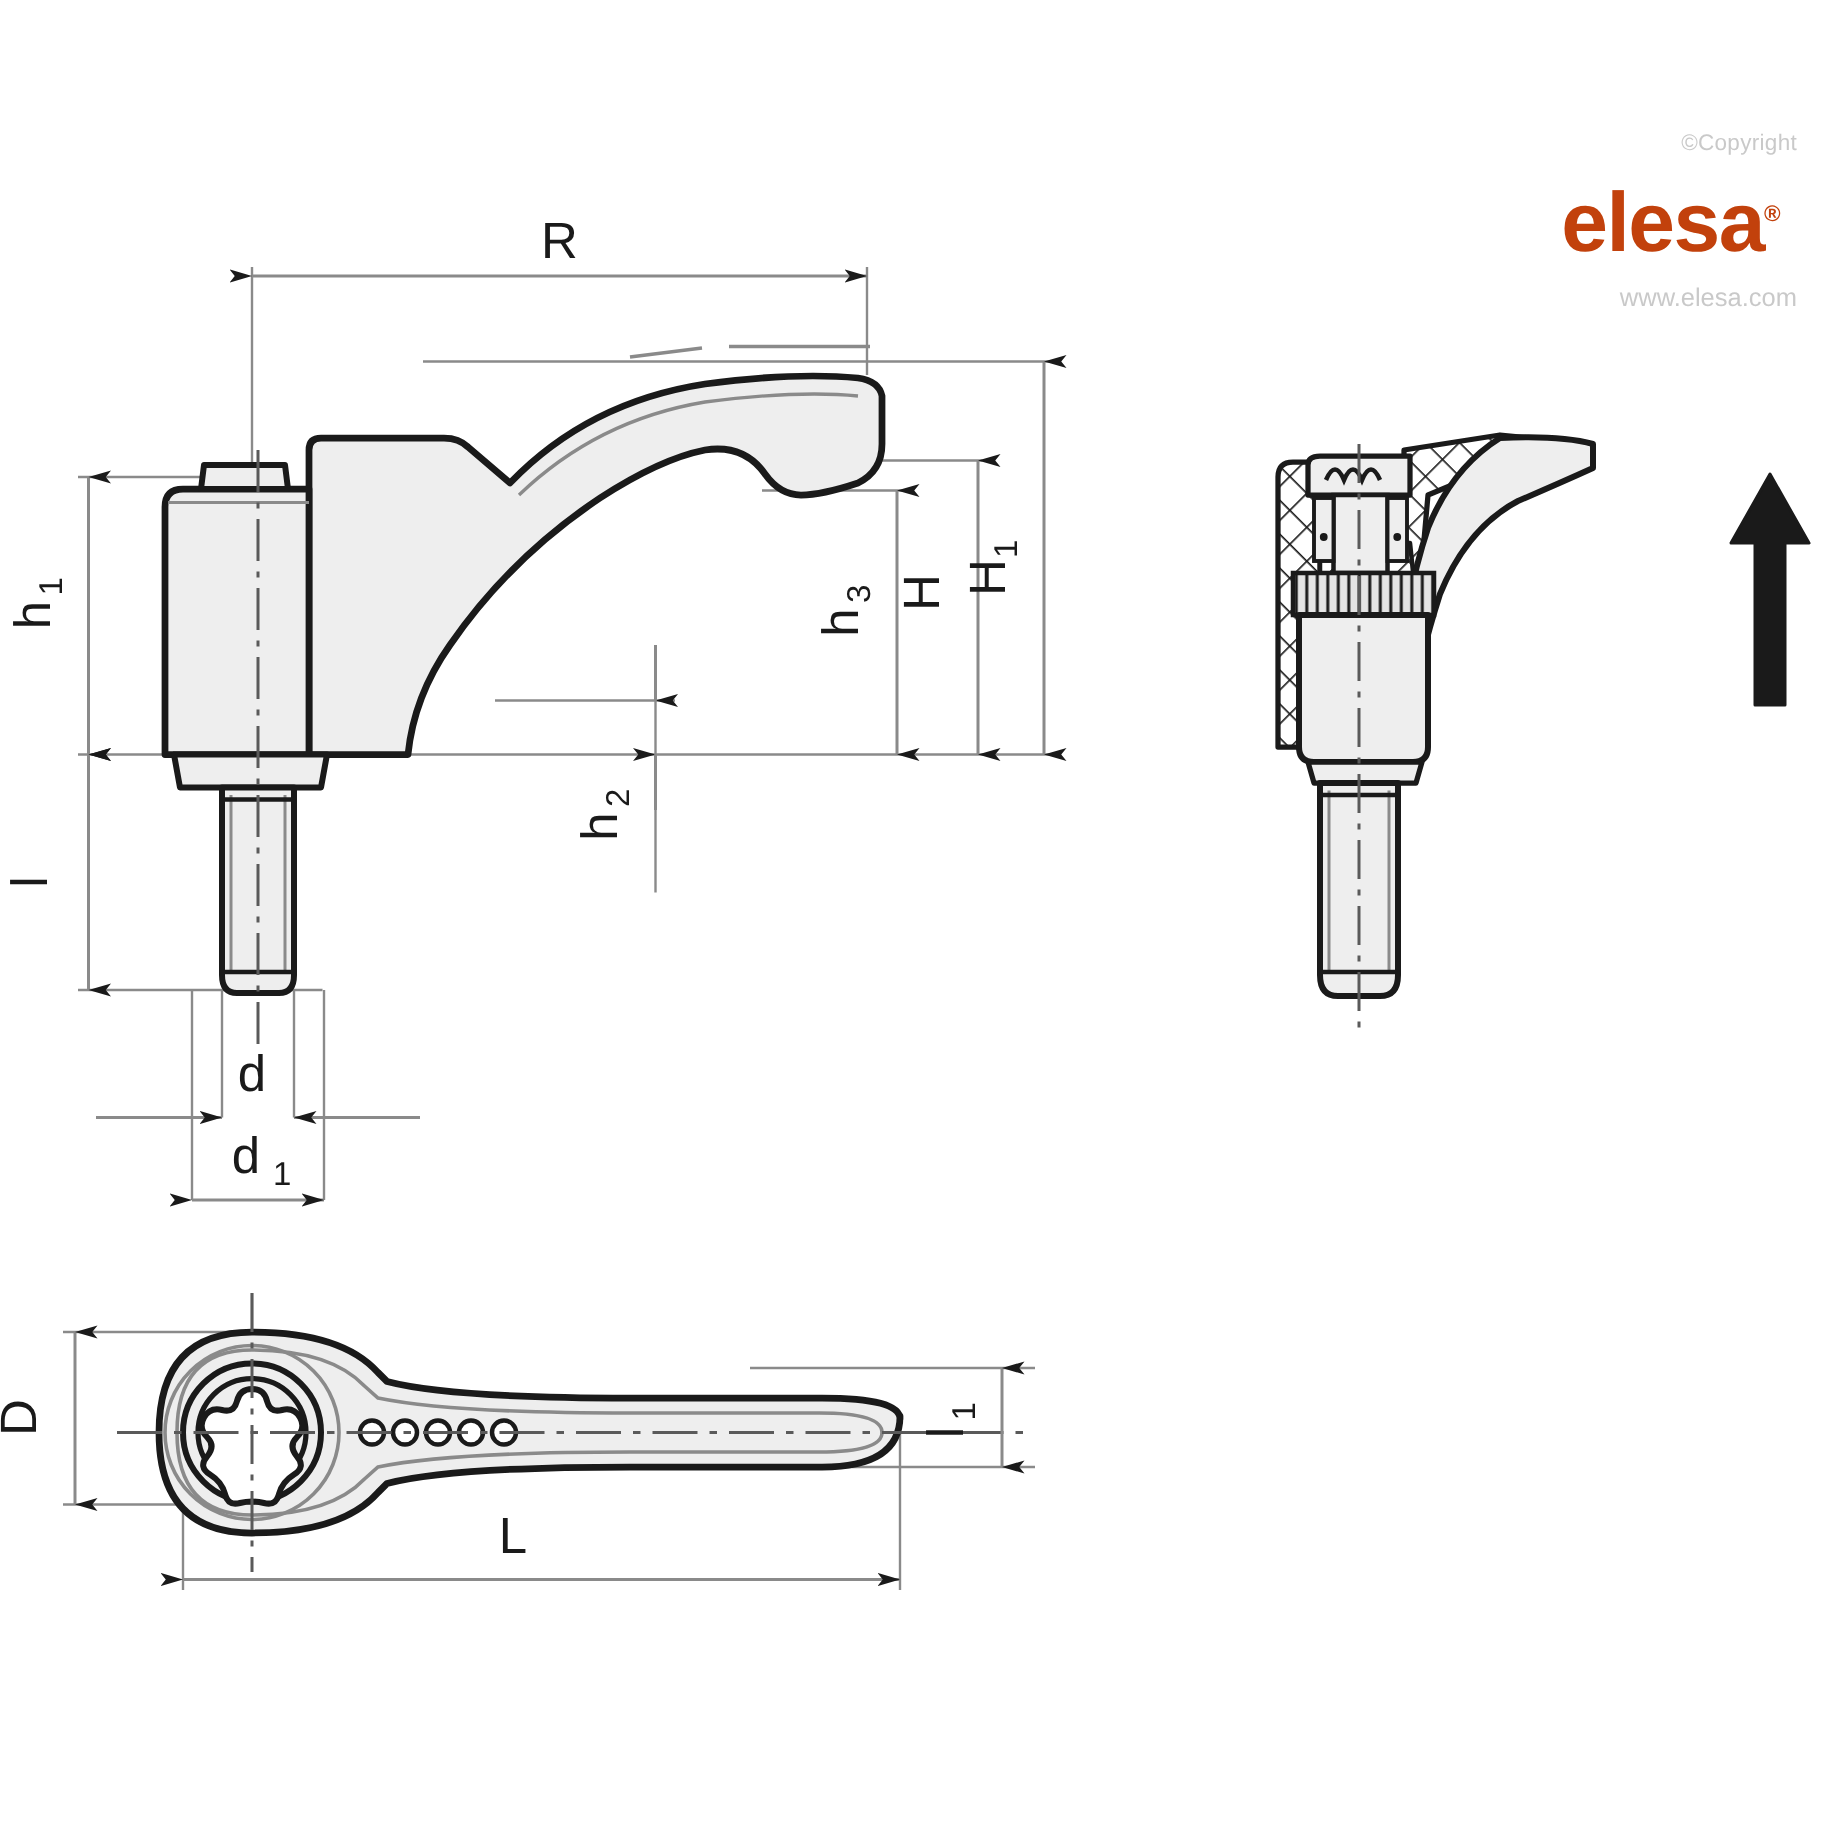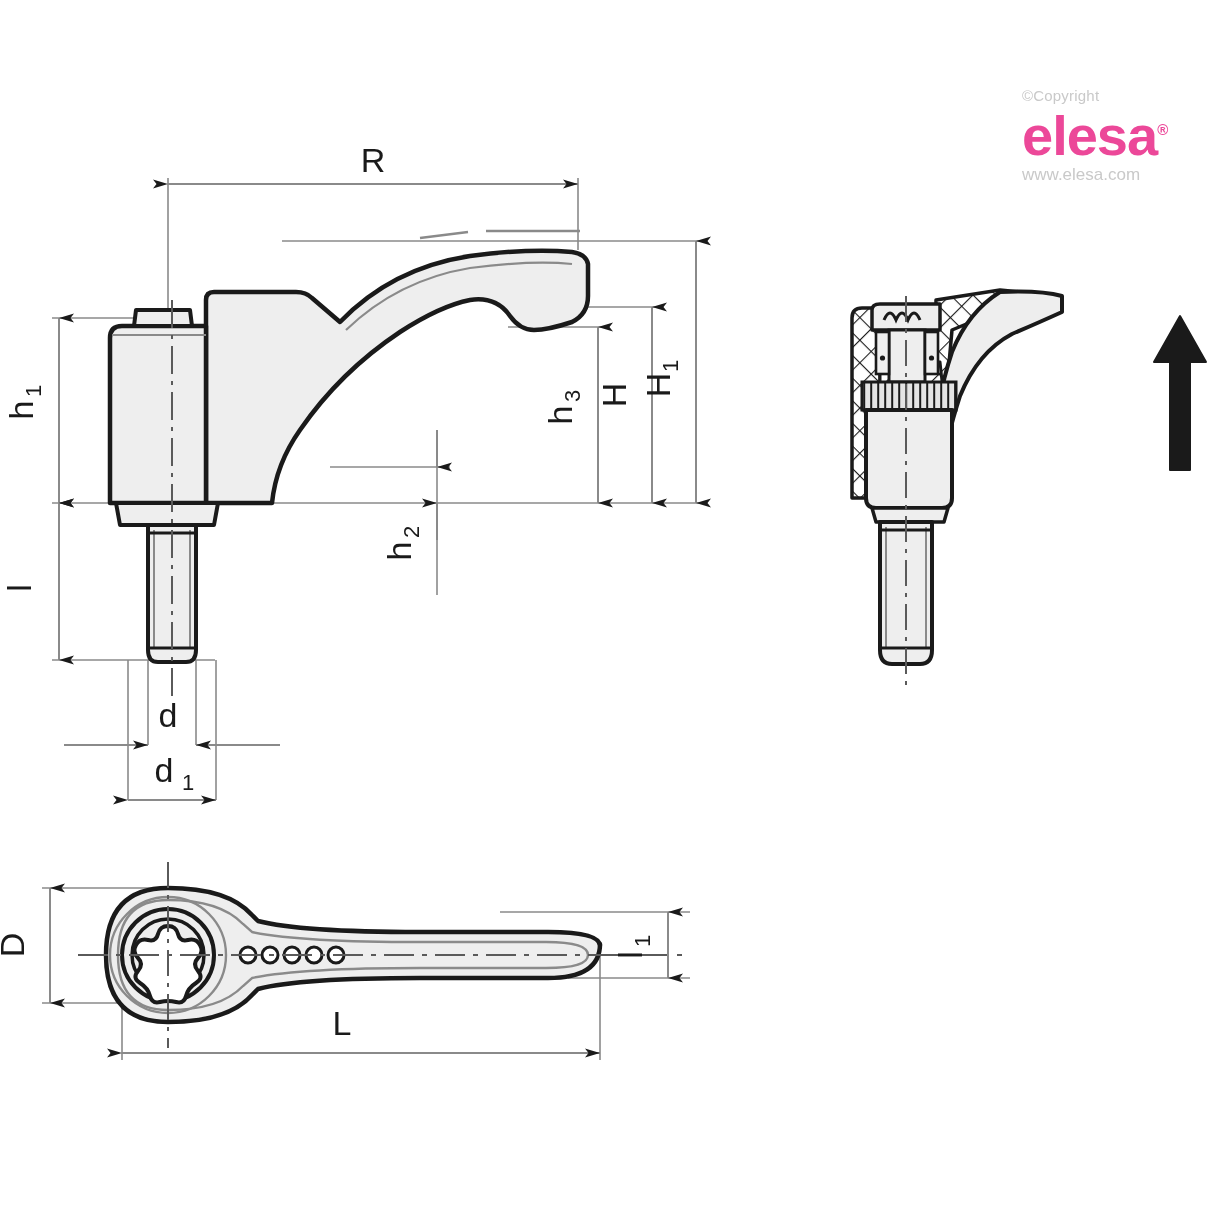--- a/index.html
+++ b/index.html
@@ -35,39 +35,39 @@
   .dim-sub {
     font-family: "Liberation Sans", sans-serif;
     font-size: 22px;
     fill: #1a1a1a;
   }
   .brand-box {
     position: absolute;
     right: 16px;
     top: 88px;
     width: 176px;
-    text-align: left;
+    text-align: right;
     user-select: none;
   }
   .brand-copy {
     font-family: "Liberation Sans", sans-serif;
     font-size: 15px;
     color: #c9c9c9;
     letter-spacing: .2px;
     line-height: 1;
     margin: 0 0 6px 0;
   }
   .brand-word {
     font-family: "Liberation Sans", sans-serif;
     font-size: 56px;
     font-weight: 700;
-    color: #ec4899;
+    color: #c2410c;
     letter-spacing: -1px;
     line-height: .95;
-    margin: 0;
+    margin: 12px;
     position: relative;
     display: inline-block;
   }
   .brand-reg {
     font-size: 15px;
     vertical-align: super;
     font-weight: 700;
   }
   .brand-url {
     font-family: "Liberation Sans", sans-serif;

